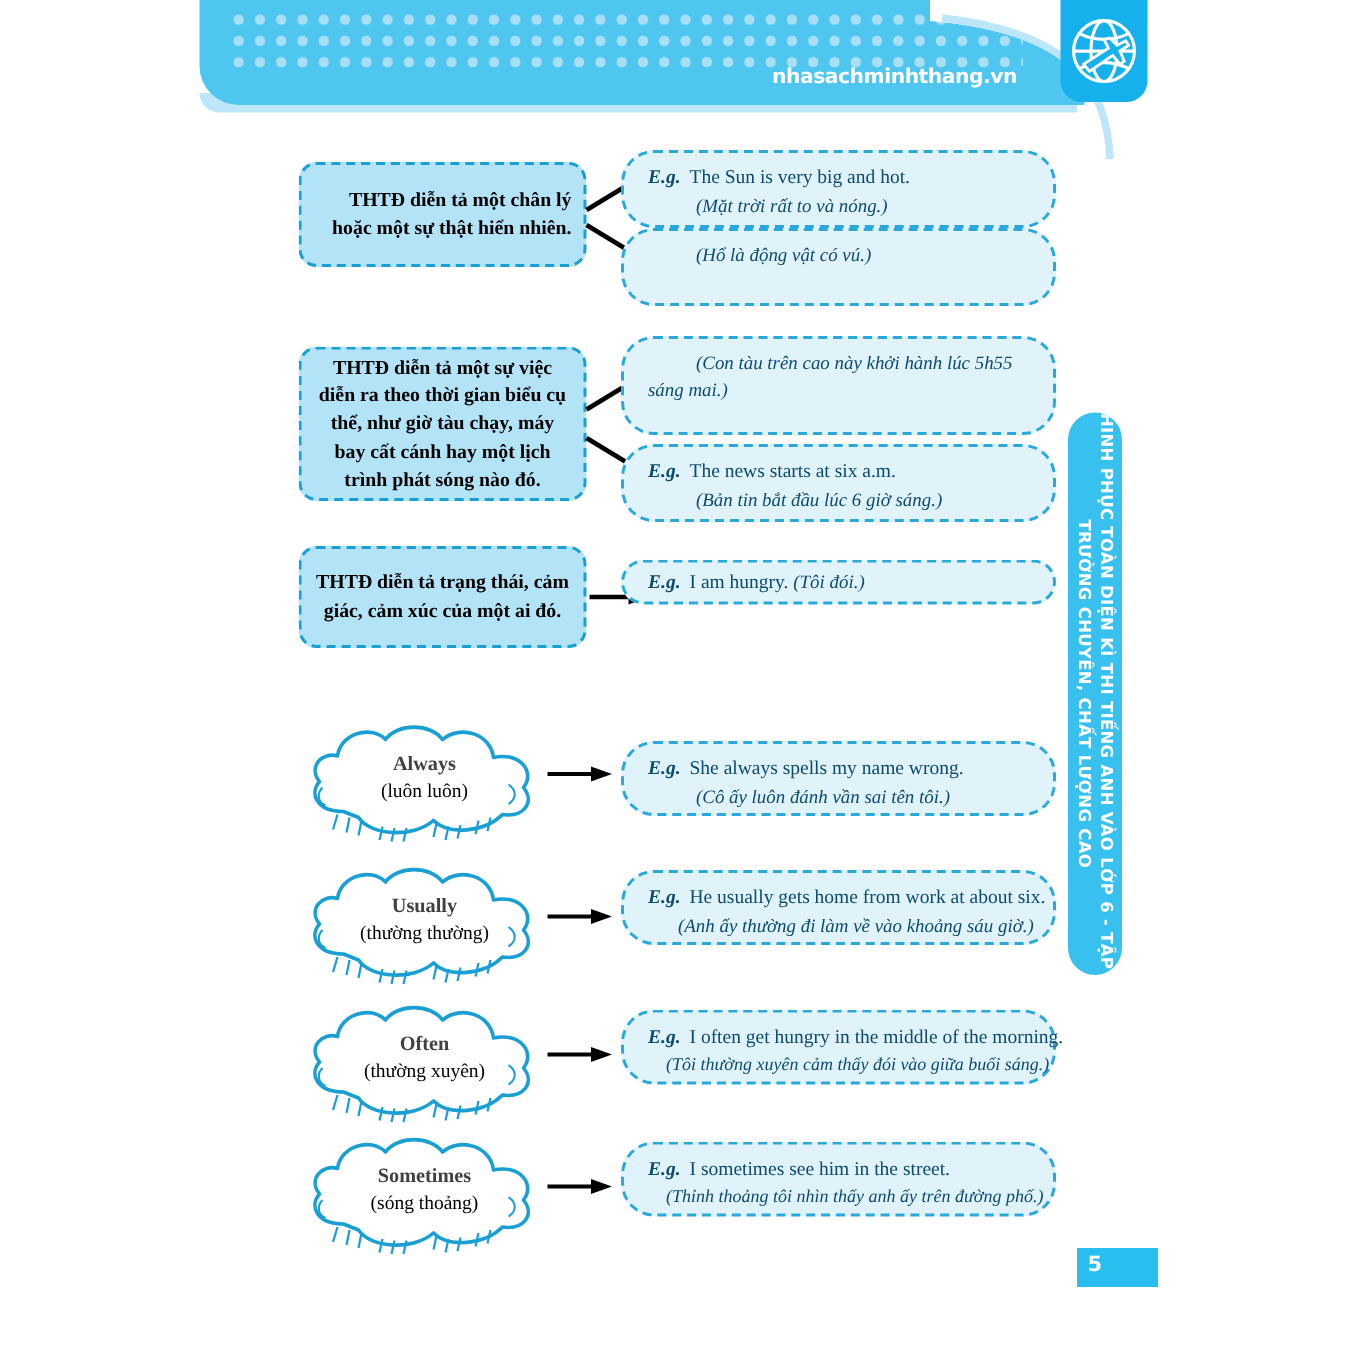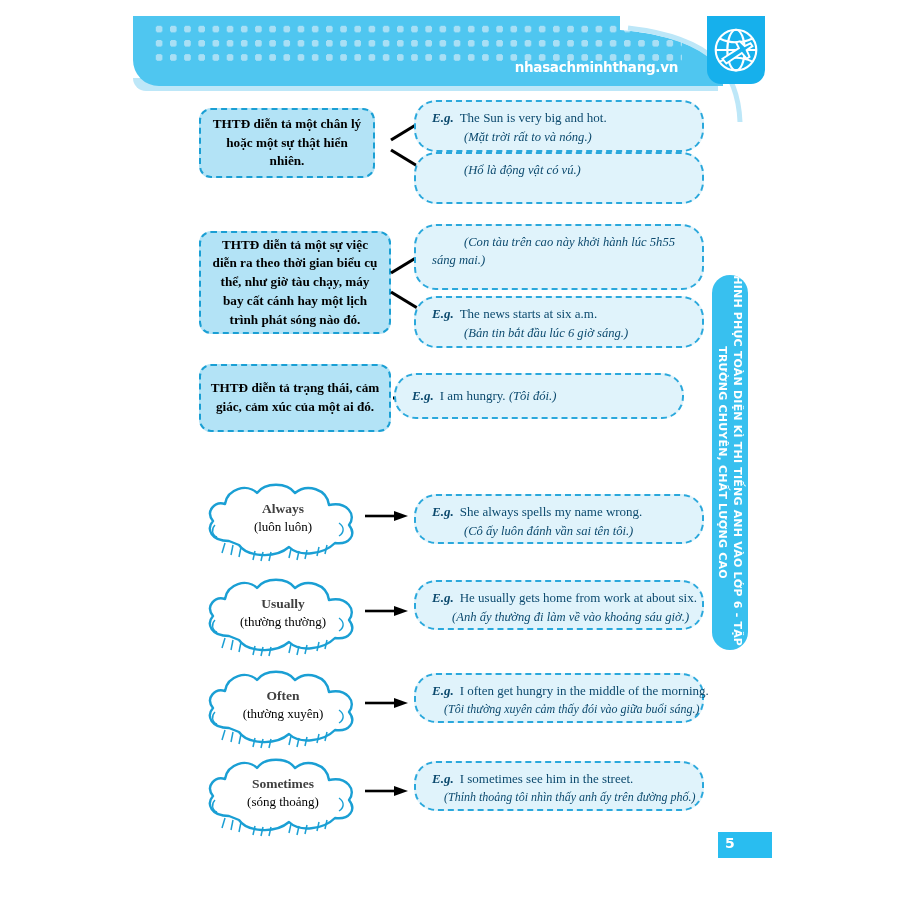--- a/index.html
+++ b/index.html
@@ -11,21 +11,21 @@
     height: 900px;
     background: #ffffff;
     font-family: "Liberation Serif", serif;
     position: relative;
     overflow: hidden;
   }
 
   
   #page-header {
     position: absolute;
-    left: 0; top: 16px;
+    left: 0; top: 0;
     width: 900px;
     height: 110px;
     overflow: hidden;
   }
   .hdr-band {
     position: absolute;
     left: 133px;
     top: 0px;
     width: 590px;
     height: 70px;
@@ -283,21 +283,21 @@
     <span class="side-tab-line">TRƯỜNG CHUYÊN, CHẤT LƯỢNG CAO</span>
   </div>
 </div>
 
 <div id="page-number-box">
   <span class="pn">5</span>
 </div>
 
 <div id="content">
 
-  <div class="concept-box" style="left:199px; top:108px; width:176px; height:70px;">THTĐ diễn tả một chân lý hoặc một sự thật hiển nhiên.</div>
+  <div class="concept-box" style="left:199px; top:108px; width:192px; height:70px;text-align:right;">THTĐ diễn tả một chân lý hoặc một sự thật hiển nhiên.</div>
 
   <svg class="arrow-svg" style="left:389px; top:116px;" width="42" height="26" viewBox="0 0 42 26">
     <line x1="2" y1="24" x2="30" y2="7" stroke="#000" stroke-width="3.2"></line>
     <polygon points="40,2 27,4 33,14" fill="#000"></polygon>
   </svg>
   <svg class="arrow-svg" style="left:389px; top:147px;" width="42" height="26" viewBox="0 0 42 26">
     <line x1="2" y1="3" x2="30" y2="20" stroke="#000" stroke-width="3.2"></line>
     <polygon points="40,25 27,23 33,13" fill="#000"></polygon>
   </svg>
 
@@ -331,21 +331,21 @@
     <span class="eg-vn">(Bản tin bắt đầu lúc 6 giờ sáng.)</span>
   </div>
 
   <div class="concept-box" style="left:199px; top:364px; width:192px; height:68px;">THTĐ diễn tả trạng thái, cảm giác, cảm xúc của một ai đó.</div>
 
   <svg class="arrow-svg" style="left:391px; top:385px;" width="42" height="26" viewBox="0 0 42 26">
     <line x1="2" y1="13" x2="30" y2="13" stroke="#000" stroke-width="3"></line>
     <polygon points="41,13 28,8 28,18" fill="#000"></polygon>
   </svg>
 
-  <div class="eg-box" style="left:394px; top:373px; width:290px; height:46px; display:flex; align-items:center;">
+  <div class="eg-box" style="left:414px; top:373px; width:290px; height:30px; display:flex; align-items:center;">
     <span class="eg-line"><span class="eg-tag">E.g.</span><span>I am hungry.</span> <span class="eg-vn noindent">(Tôi đói.)</span></span>
   </div>
 
 
   <div class="cloud-wrap" style="left:203px; top:481px; width:160px; height:82px;">
     <svg width="160" height="82" viewBox="0 0 160 82">
       <path d="M 26 60 C 8 60 3 48 10 40 C 2 30 12 20 22 23 C 24 8 44 2 54 12 C 62 1 84 1 92 12 C 104 2 124 8 126 24 C 144 20 154 34 146 44 C 154 54 146 64 132 62 C 120 74 96 76 86 66 C 72 78 44 76 36 64 Z" fill="#ffffff" stroke="#1a9fd4" stroke-width="2.4" stroke-linejoin="round"></path>
       <g stroke="#1a9fd4" stroke-width="1.5">
         <line x1="22" y1="62" x2="19" y2="72"></line>
           <line x1="30" y1="64" x2="28" y2="74"></line>

